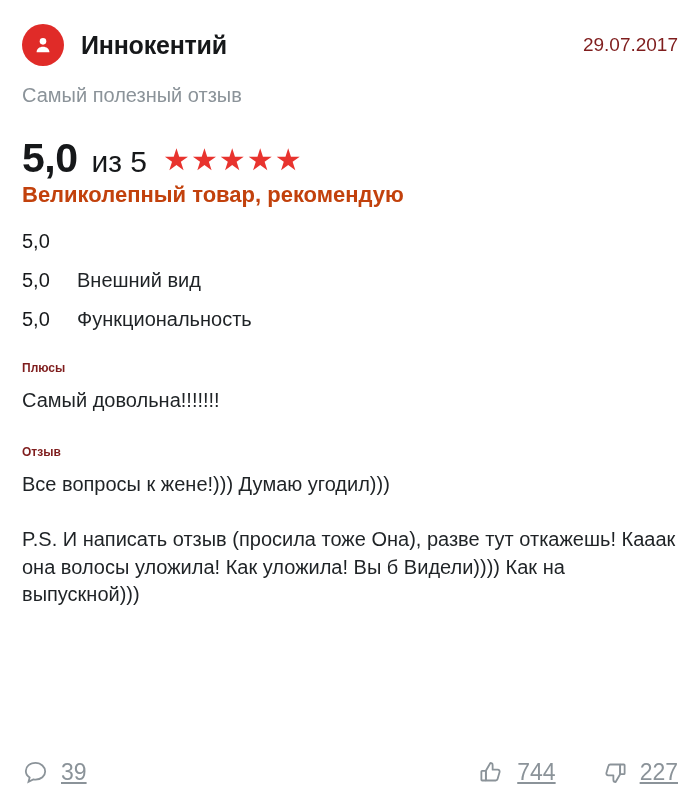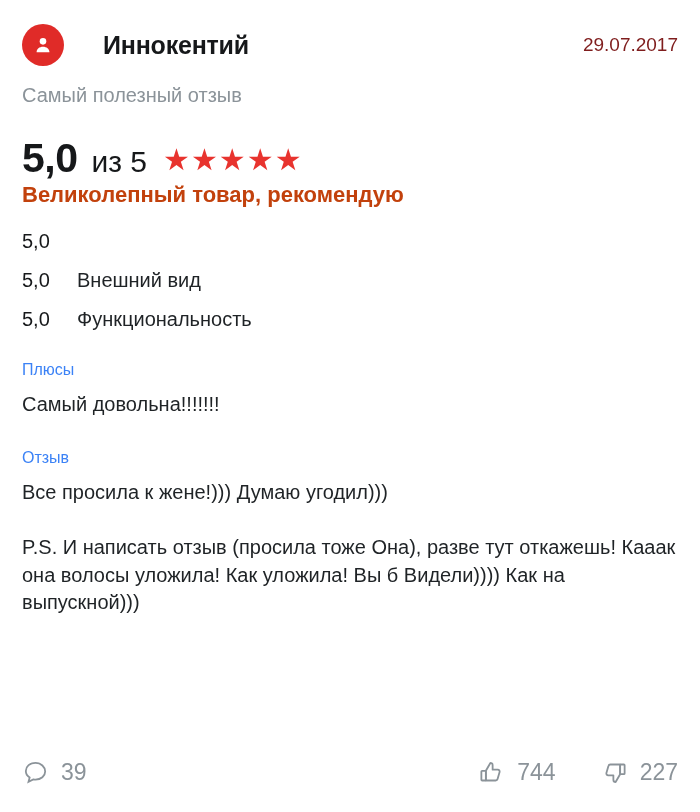--- a/index.html
+++ b/index.html
@@ -21,21 +21,20 @@
     box-sizing: border-box;
     padding: 22px 22px 0 22px;
     background: #ffffff;
   }
 
   
   .header-row {
     display: flex;
     align-items: center;
     height: 46px;
-    gap: 22px;
   }
   .avatar {
     width: 42px;
     height: 42px;
     border-radius: 50%;
     background: #e02b28;
     flex: 0 0 auto;
     display: flex;
     align-items: center;
     justify-content: center;
@@ -110,43 +109,44 @@
   }
   .criteria-label {
     color: #1f2326;
   }
 
   
   .section {
     margin-top: 30px;
   }
   .section-title {
-    font-size: 16px;
-    font-weight: normal;
-    color: #3b82f6;
+    font-size: 12px;
+    font-weight: bold;
+    color: #7f1d1d;
   }
   .section-body {
     margin-top: 12px;
     font-size: 20px;
     line-height: 1.38;
     color: #1f2326;
   }
   .section-body.paragraph-gap {
     margin-top: 28px;
   }
 
   
   .footer {
     position: absolute;
     left: 22px;
     right: 22px;
     bottom: 26px;
     display: flex;
     align-items: center;
     color: #8b9399;
+    text-decoration: underline;
   }
   .footer-item {
     display: flex;
     align-items: center;
     font-size: 23px;
     color: #8b9399;
   }
   .footer-item .count {
     margin-left: 12px;
   }
@@ -202,21 +202,21 @@
     </div>
   </div>
 
   <div class="section">
     <div class="section-title">Плюсы</div>
     <div class="section-body">Самый довольна!!!!!!!</div>
   </div>
 
   <div class="section">
     <div class="section-title">Отзыв</div>
-    <div class="section-body">Все просила к жене!))) Думаю угодил)))</div>
+    <div class="section-body">Все вопросы к жене!))) Думаю угодил)))</div>
     <div class="section-body paragraph-gap">P.S. И написать отзыв (просила тоже Она), разве тут откажешь! Кааак она волосы уложила! Как уложила! Вы б Видели)))) Как на выпускной)))</div>
   </div>
 
   <div class="footer">
     <div class="footer-item">
       <span>
         <svg class="icon" width="27" height="27" viewBox="0 0 24 24" aria-hidden="true">
           <path d="M12 3.4c-4.9 0-8.6 3.2-8.6 7.2 0 2.4 1.3 4.5 3.4 5.8l-1 3.9 4.2-2.2c.7.1 1.3.2 2 .2 4.9 0 8.6-3.2 8.6-7.2S16.9 3.4 12 3.4z" fill="none" stroke="#8b9399" stroke-width="1.6"></path>
         </svg>
       </span>

